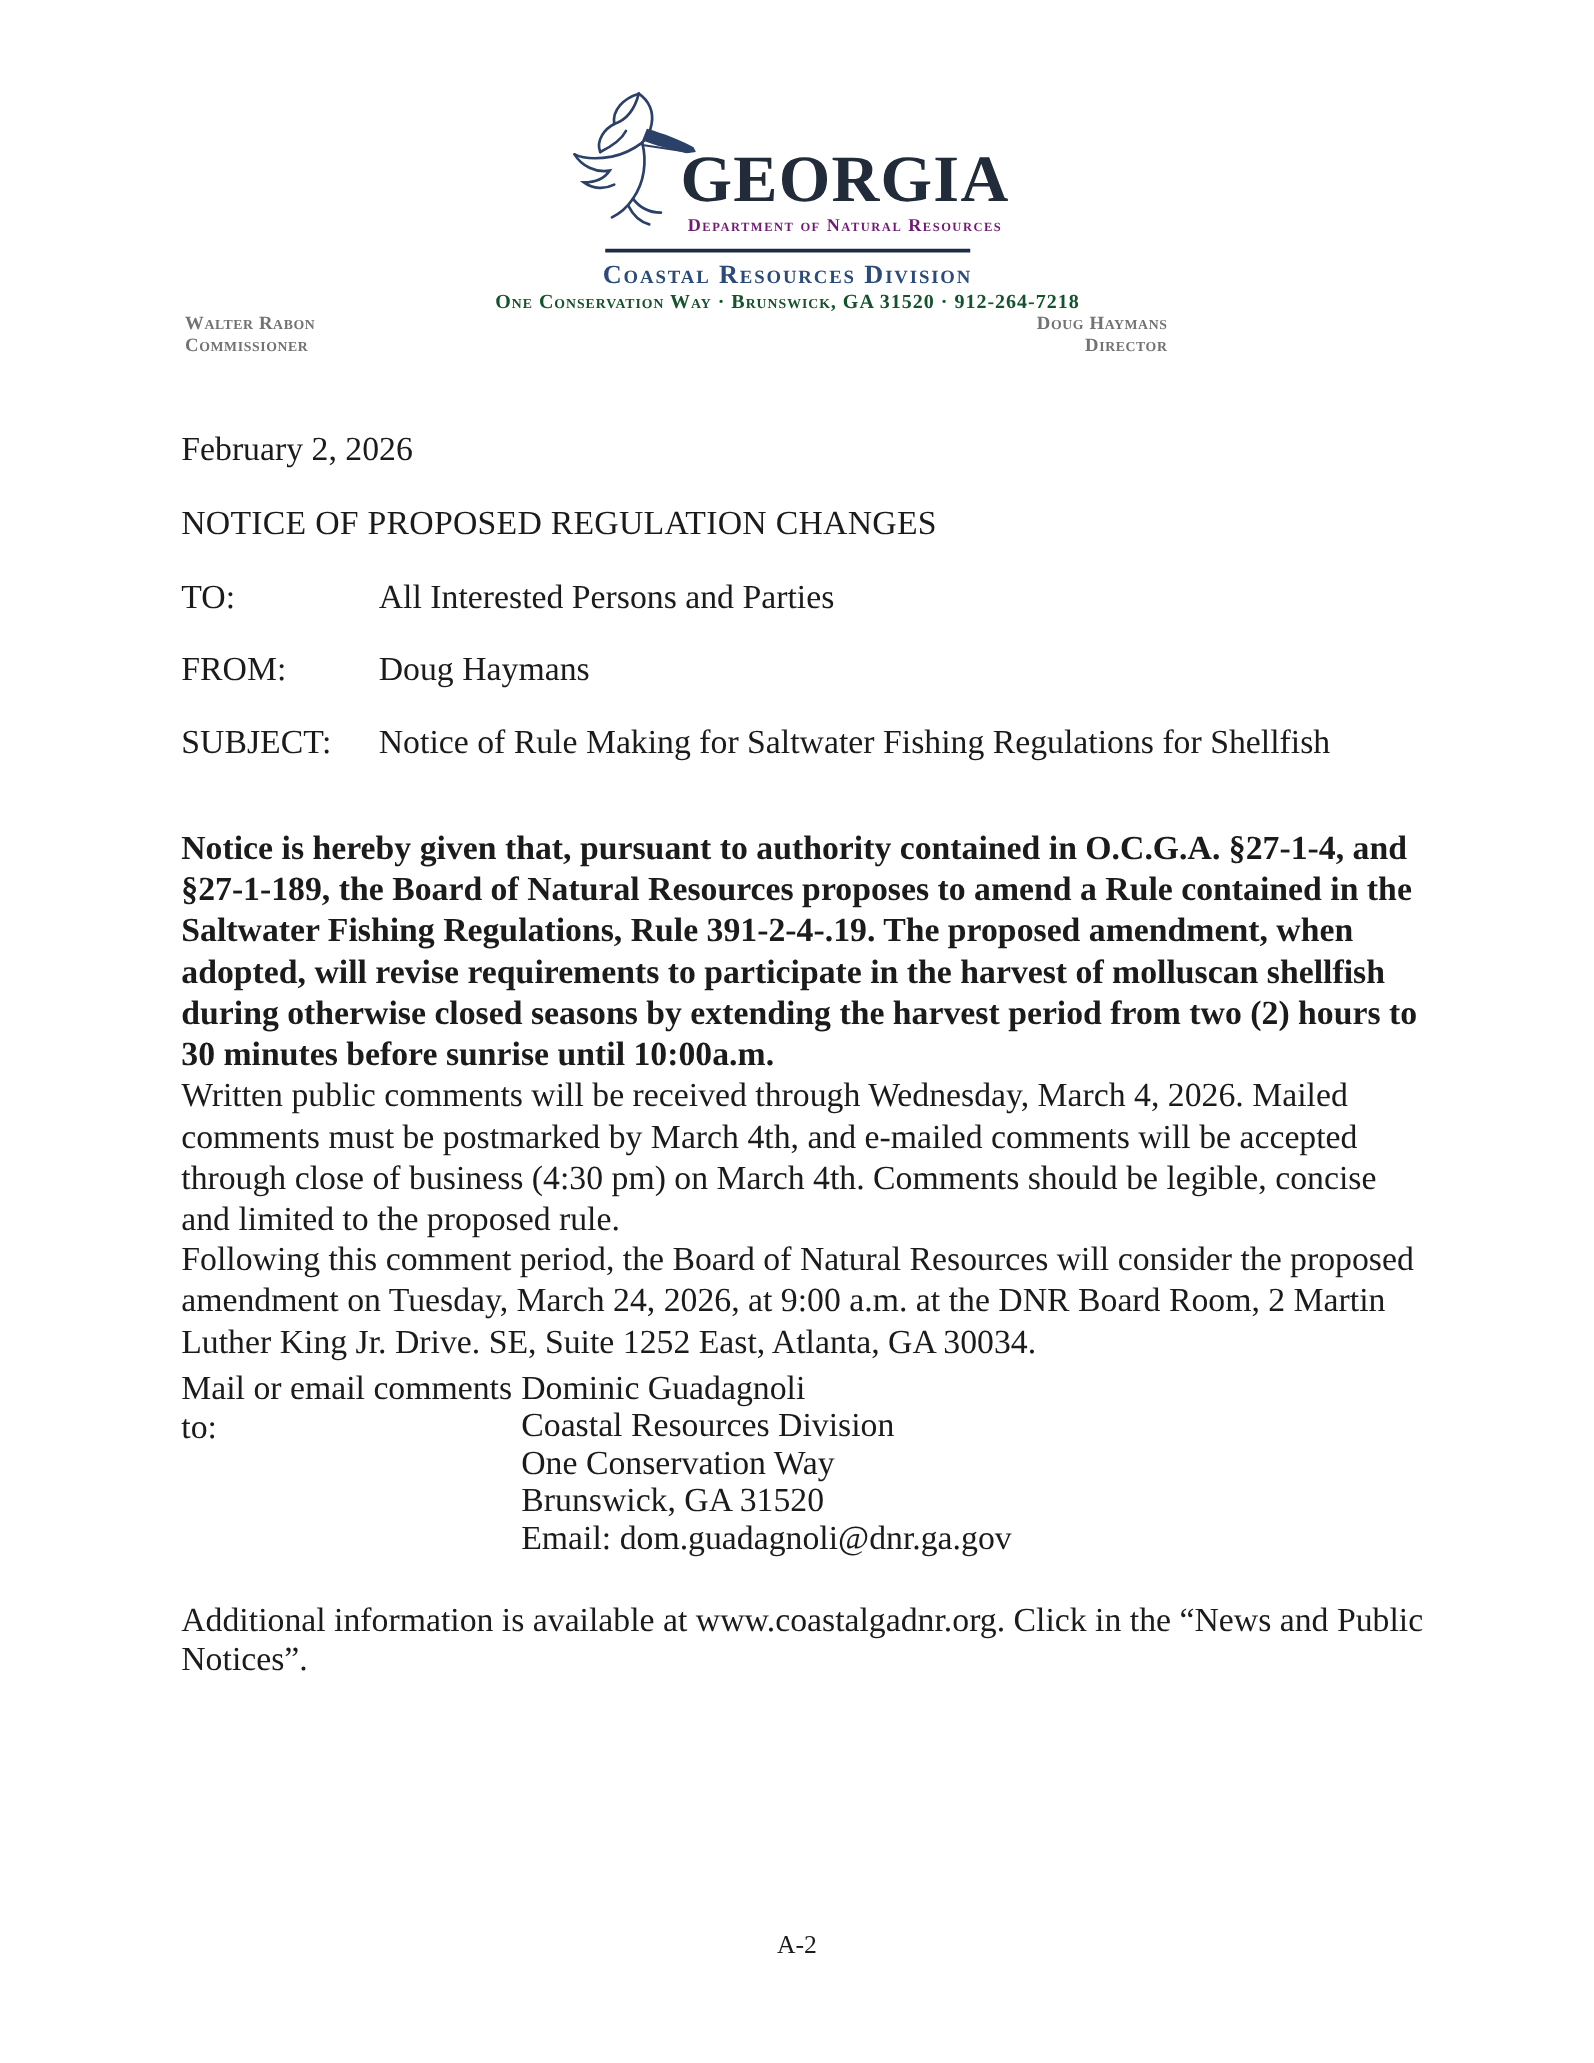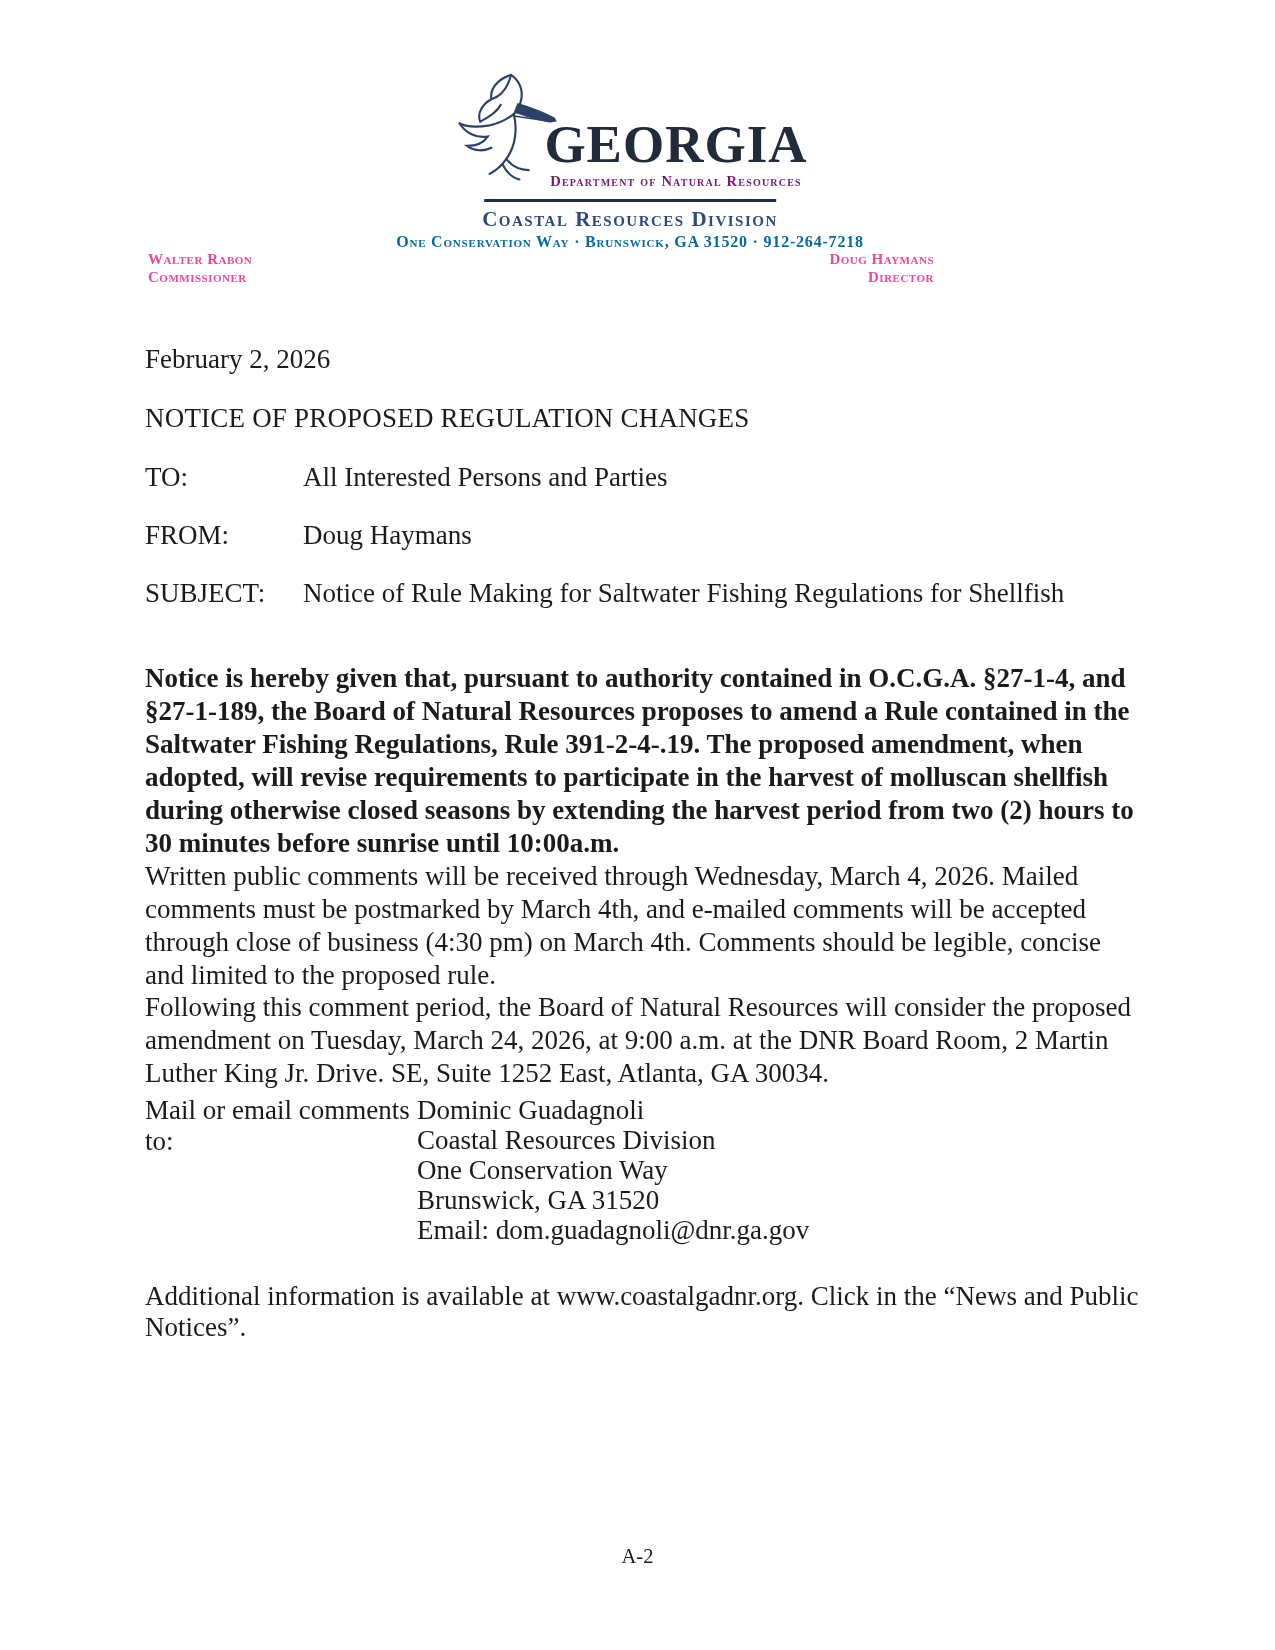--- a/index.html
+++ b/index.html
@@ -38,27 +38,27 @@
     margin:9px auto 5px auto;
   }
   .division {
     font-variant:small-caps; font-weight:600;
     font-size:21px; letter-spacing:1.5px;
     color:#2c4a7a;
   }
   .address {
     font-variant:small-caps; font-weight:600;
     font-size:16px; letter-spacing:0.8px;
-    color:#0369a1; margin-top:1px;
+    color:#14532d; margin-top:1px;
   }
   .official {
     position:absolute; top:250px;
     font-variant:small-caps; font-weight:600;
     font-size:15px; line-height:18px; letter-spacing:0.5px;
-    color:#ec4899;
+    color:#737373;
   }
   .official.left  { left:148px; text-align:left; }
   .official.right { right:207px; text-align:right; }
 
   
   .b { position:absolute; left:145px; width:995px; font-size:27px; }
   .date    { top:344px; }
   .title   { top:403px; letter-spacing:0.2px; }
   .meta    { display:flex;gap:16px; }
   .meta-0  { top:462px; }

